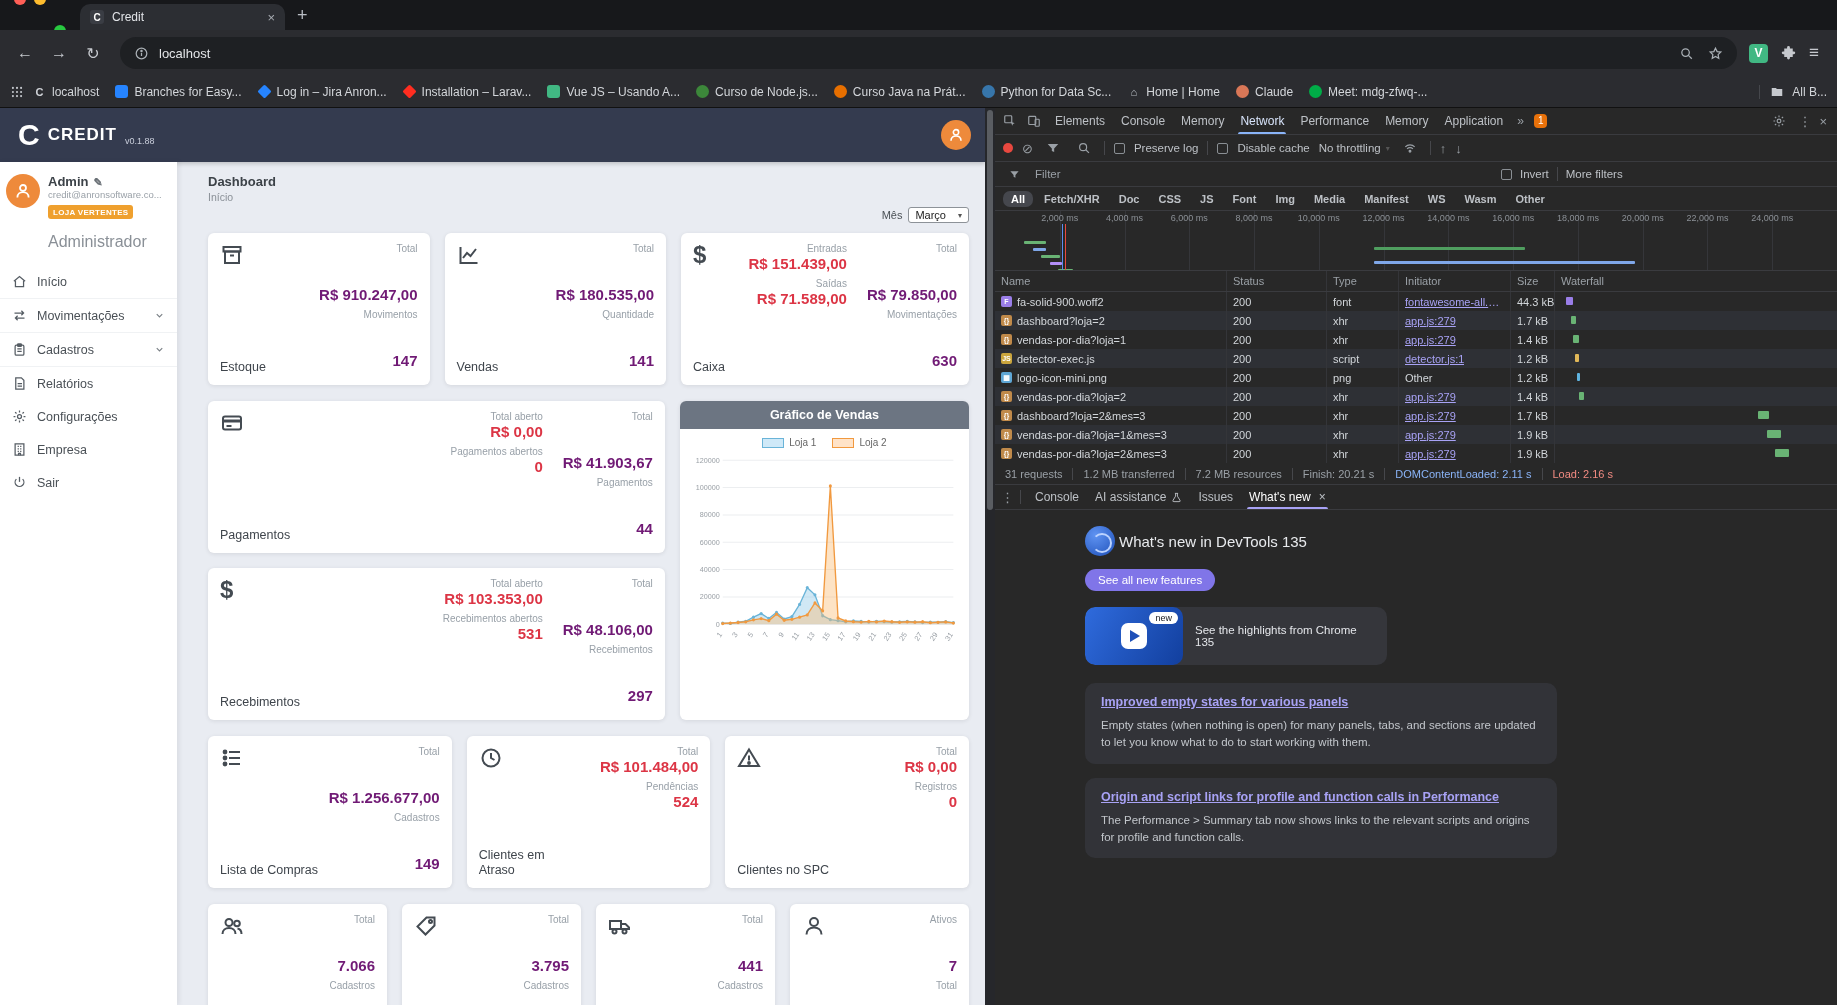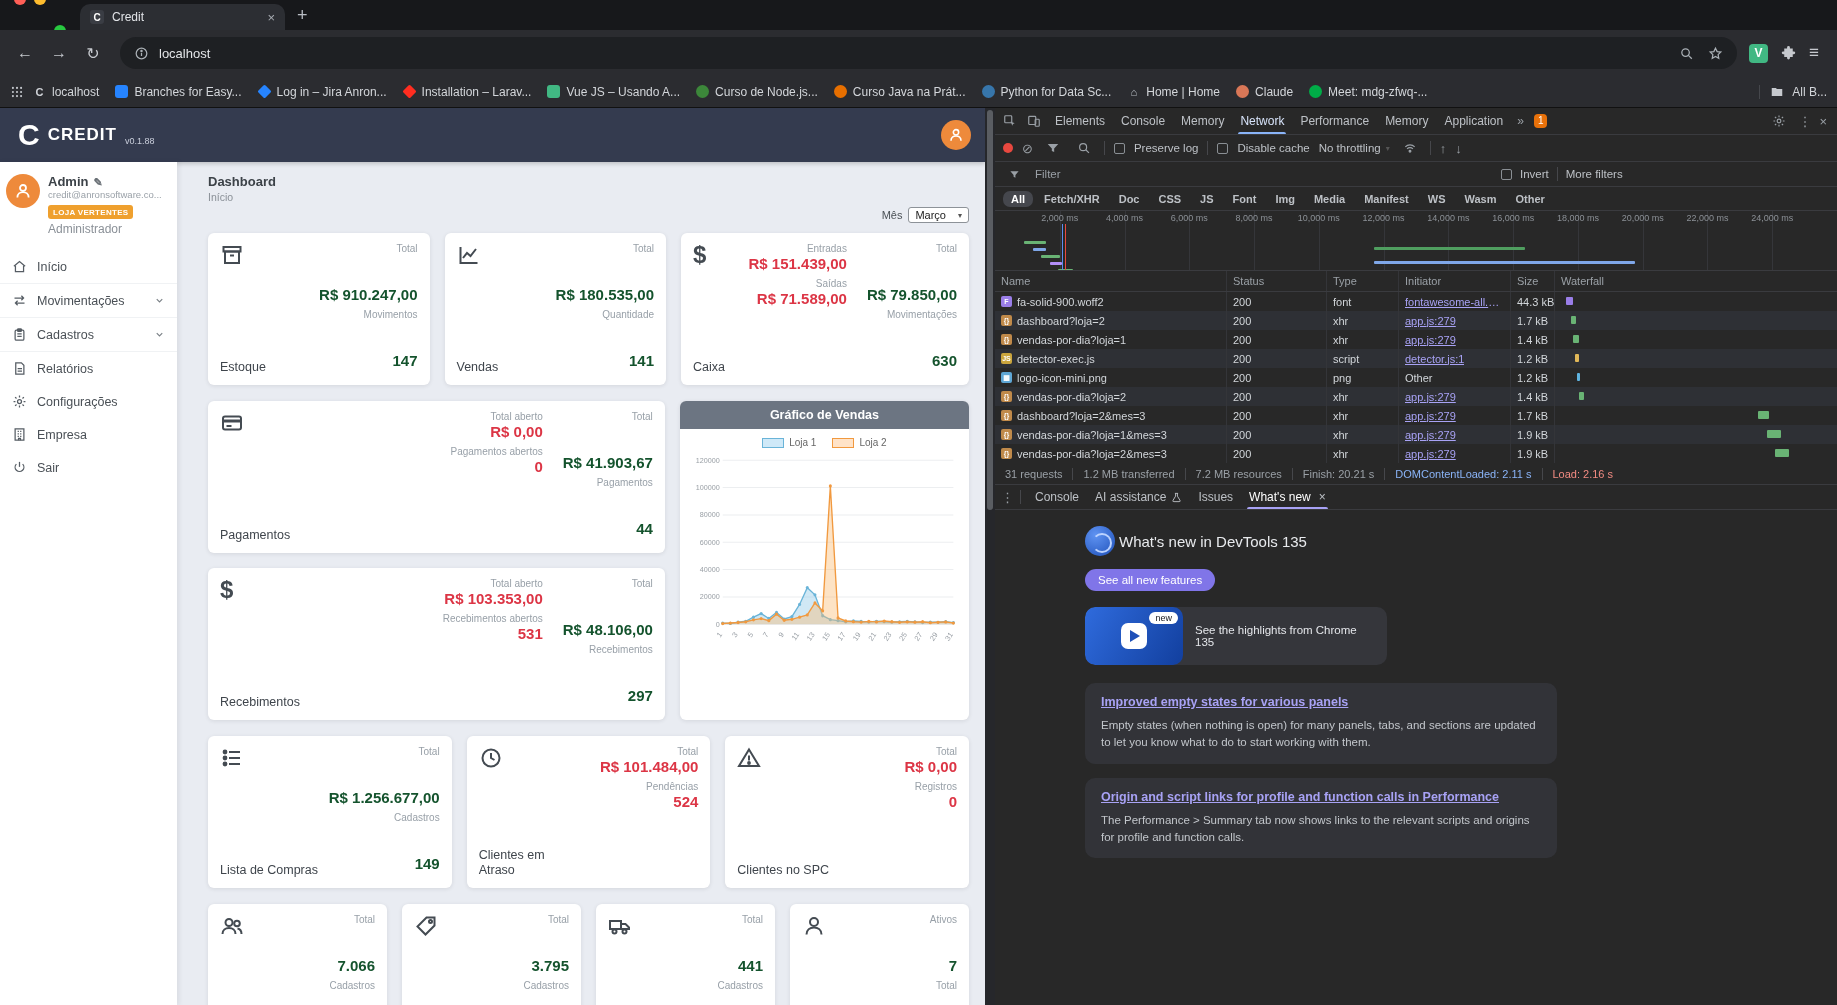--- a/index.html
+++ b/index.html
@@ -51,21 +51,21 @@
 
   .app-body { flex:1; display:flex; min-height:0; }
   .sidebar { flex:0 0 177px; background:#fff; box-shadow:2px 0 5px rgba(20,25,40,.08); font-size:12.5px; color:#4a5056; z-index:2; }
   .user-block { display:flex; gap:8px; padding:12px 8px 10px 6px; align-items:flex-start; }
   .user-avatar { width:34px; height:34px; border-radius:50%; background:#ee8a3b; color:#fff; display:flex; align-items:center; justify-content:center; flex:0 0 34px; }
   .user-avatar .icon { width:18px; height:18px; }
   .user-name { font-weight:bold; font-size:13px; color:#3c4248; }
   .pencil { font-size:11px; color:#6a7076; margin-left:2px; }
   .user-email { font-size:9.5px; color:#9aa1a8; white-space:nowrap; overflow:hidden; text-overflow:ellipsis; max-width:120px; }
   .store-badge { display:inline-block; background:#efa02e; color:#fff; font-size:8px; font-weight:bold; padding:2.5px 5px; border-radius:3px; margin:5px 0 3px; letter-spacing:.3px; }
-  .user-role { font-size:12px; color:#8a9097; }
+  .user-role { font-size:16px; color:#8a9097;margin-top:11px; }
   .menu { margin-top:4px; }
   .menu-item { display:flex; align-items:center; gap:10px; padding:9px 12px; color:#4a5056; }
   .menu-item.bordered { border-top:1px solid #f0f2f4; }
   .menu-item .mi { width:15px; height:15px; color:#565d64; flex:0 0 15px; }
   .chev { margin-left:auto; width:11px; height:11px; color:#7a8086; }
 
   .main { flex:1; padding:12px 16px 0 31px; overflow:hidden; }
   .page-head-title { font-size:13px; font-weight:bold; color:#3c4248; }
   .page-head-sub { font-size:10.5px; color:#8a9097; margin-top:2px; }
   .month-row { display:flex; justify-content:flex-end; align-items:center; gap:6px; margin:4px 0 10px; font-size:11px; color:#4a5056; }
@@ -82,21 +82,21 @@
   .card { background:#fff; border-radius:6px; box-shadow:0 1px 4px rgba(25,30,40,.1); padding:10px 12px; display:flex; min-height:96px; }
   .r3 .card { min-height:122px; } .r4 .card { min-height:110px; }
   .card-left { display:flex; flex-direction:column; justify-content:space-between; max-width:46%; }
   .card-icon { width:24px; height:24px; color:#444b52; }
   .dollar-glyph { font-size:24px; font-weight:bold; color:#444b52; line-height:1; }
   .card-title { font-size:12.5px; color:#3f454c; line-height:1.2; }
   .card-cols { margin-left:auto; display:flex; gap:20px; }
   .mcol { display:flex; flex-direction:column; align-items:flex-end; }
   .m-label { font-size:10px; color:#98a0a8; }
   .m-value { font-size:15px; font-weight:bold; margin:1px 0 6px; }
-  .green { color:#14532d;margin-top:32px; } .red { color:#dc3545; }
+  .green { color:#701a75;margin-top:32px; } .red { color:#dc3545; }
 
   .chart-card { background:#fff; border-radius:6px; box-shadow:0 1px 4px rgba(25,30,40,.1); overflow:hidden; display:flex; flex-direction:column; }
   .chart-head { background:#6c7582; color:#fff; font-size:12.5px; font-weight:bold; text-align:center; padding:7px 0; }
   .chart-body { flex:1; padding:8px 10px 2px; display:flex; flex-direction:column; }
   .legend { display:flex; justify-content:center; gap:16px; font-size:10px; color:#666; margin-bottom:2px; }
   .legend-item { display:inline-flex; align-items:center; gap:5px; }
   .legend-swatch { width:22px; height:10px; border:1px solid; display:inline-block; }
   .chart-body svg { width:100%; height:205px; }
 
   .page-scrollbar { position:absolute; top:108px; left:985px; width:10px; height:897px; background:#26272b; }

